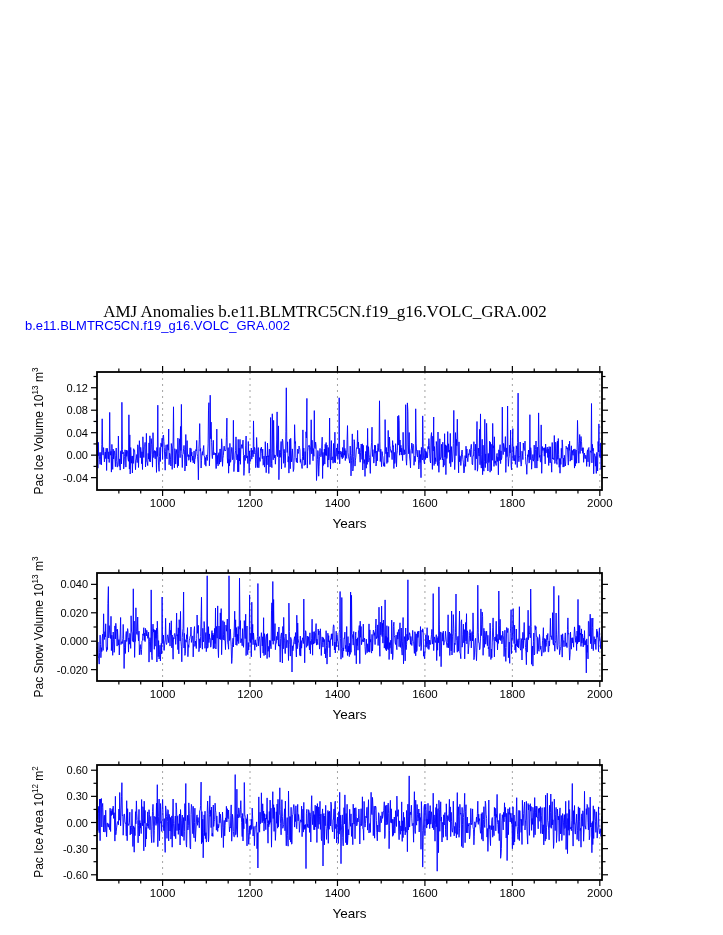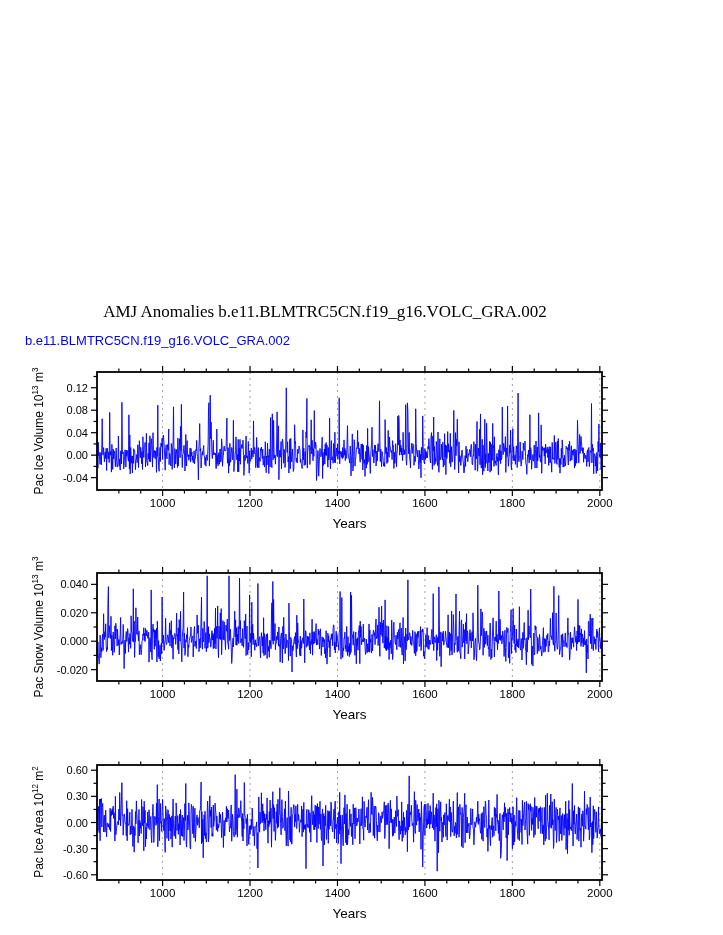--- a/index.html
+++ b/index.html
@@ -22,21 +22,21 @@
     width: 610px;
     text-align: center;
     font-size: 17px;
     color: #000000;
     white-space: nowrap;
     font-family: Liberation Serif, serif;
   }
   .legend-label {
     position: absolute;
     left: 25px;
-    top: 333px;
+    top: 318px;
     font-size: 13px;
     white-space: nowrap;
   }
   .panel-svg {
     position: absolute;
     left: 0;
     width: 723px;
     overflow: visible;
   }
   #svg-p1 { top: 360px; height: 175px; }

